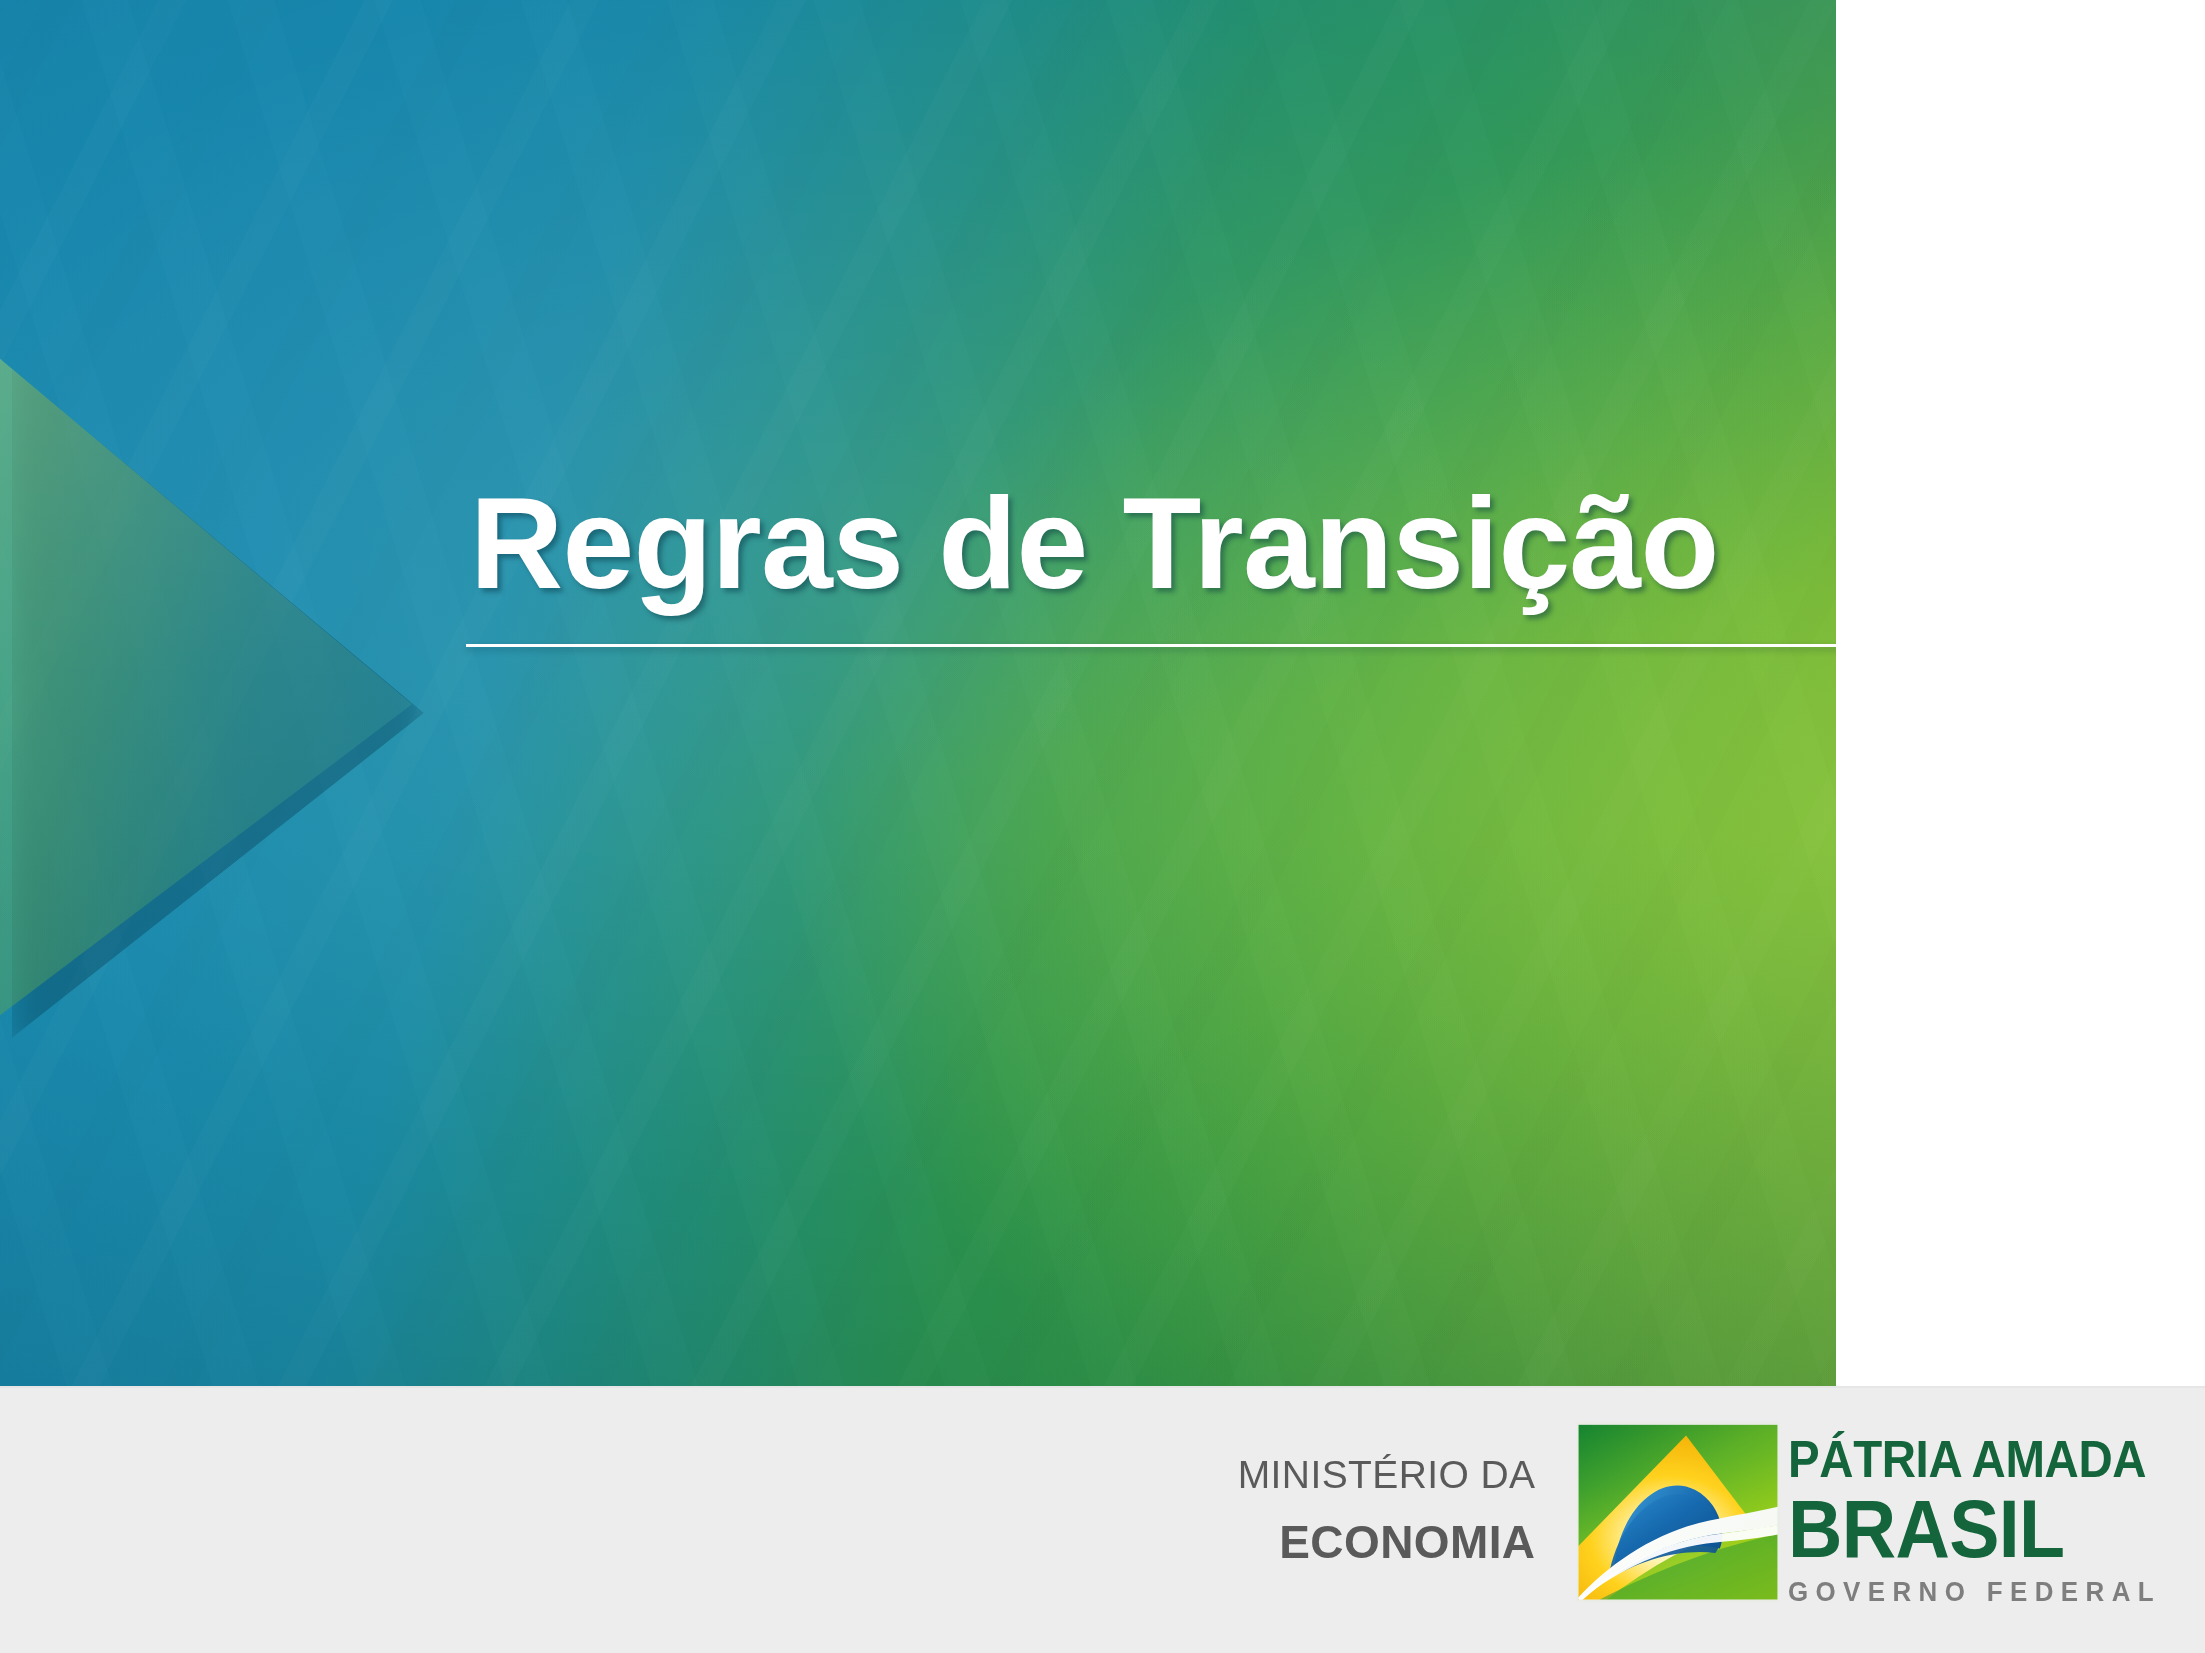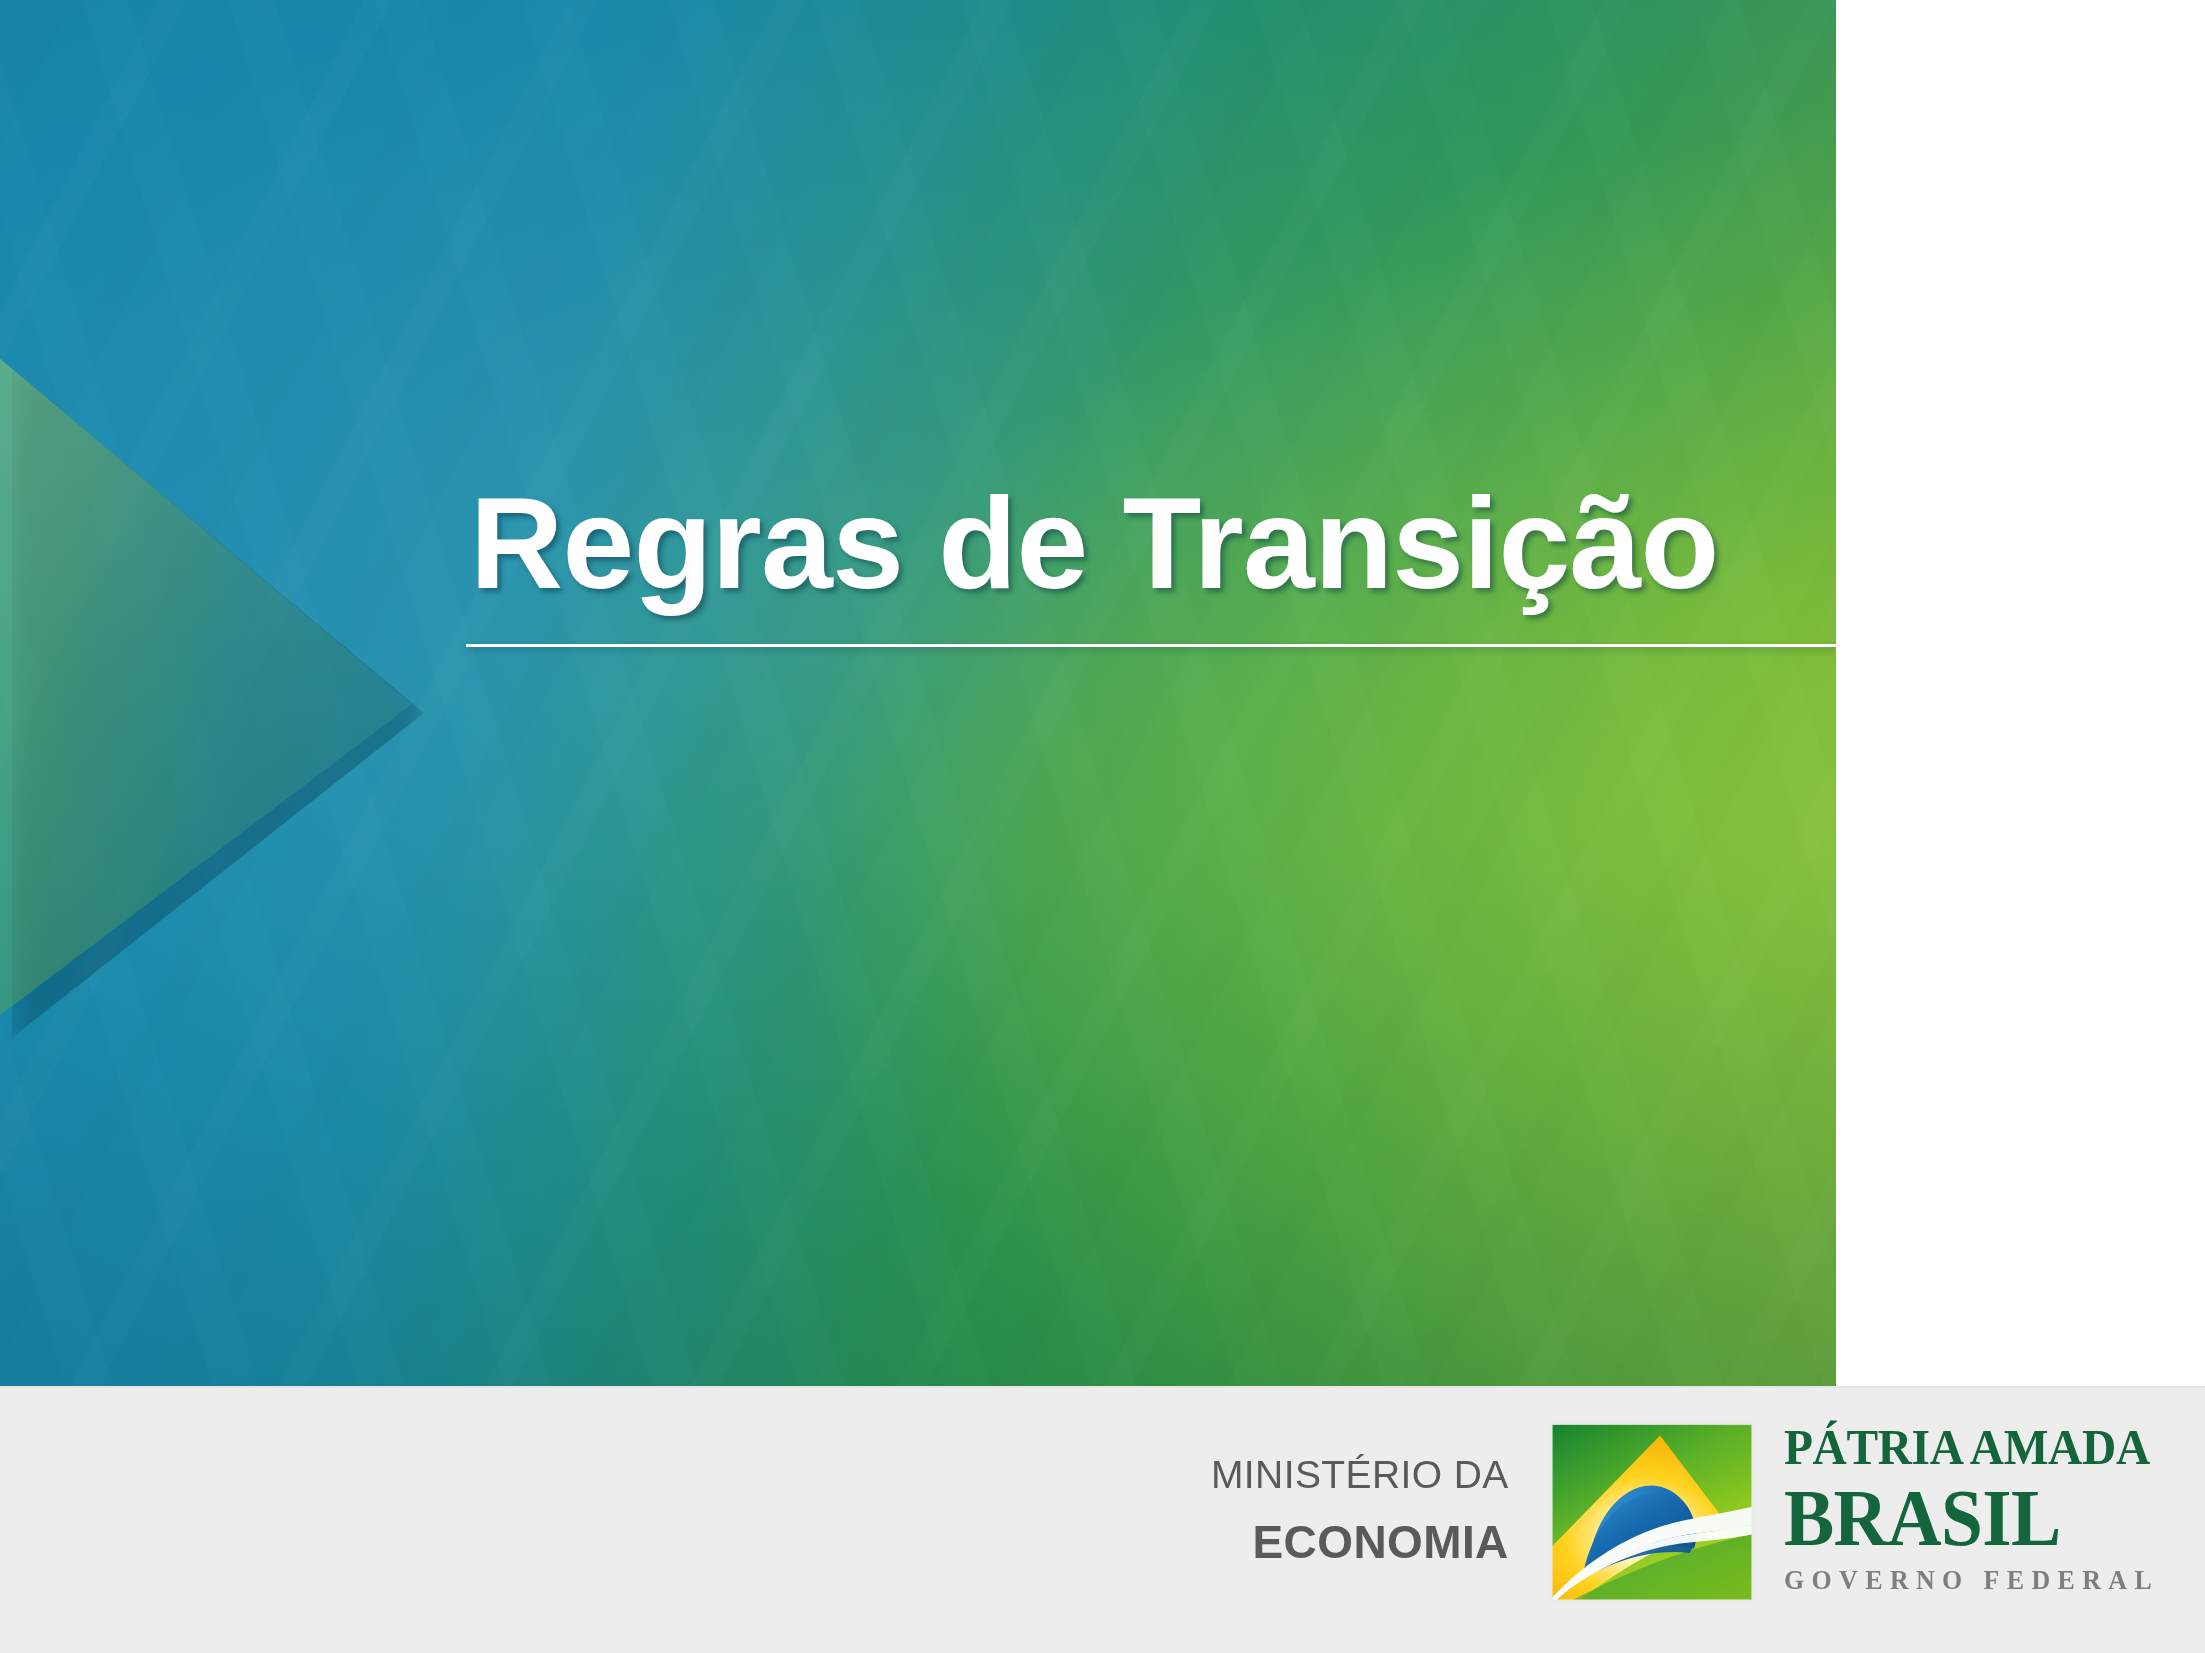--- a/index.html
+++ b/index.html
@@ -191,23 +191,23 @@
   .ministry-line2 {
     font-size: 46px;
     font-weight: 700;
     letter-spacing: 0.4px;
     margin-top: 25px;
   }
 
   
   .pab {
     display: flex;
-    gap: 30px;
+    align-items: center;
+    gap: 8px;
     padding-bottom: 4.4px;
-    font-family: Liberation Serif, serif;
   }
   .pab-emblem {
     width: 204px;
     height: 195px;
     position: relative;
     overflow: hidden;
     flex: 0 0 auto;
   }
   .pab-words {
     display: flex;

